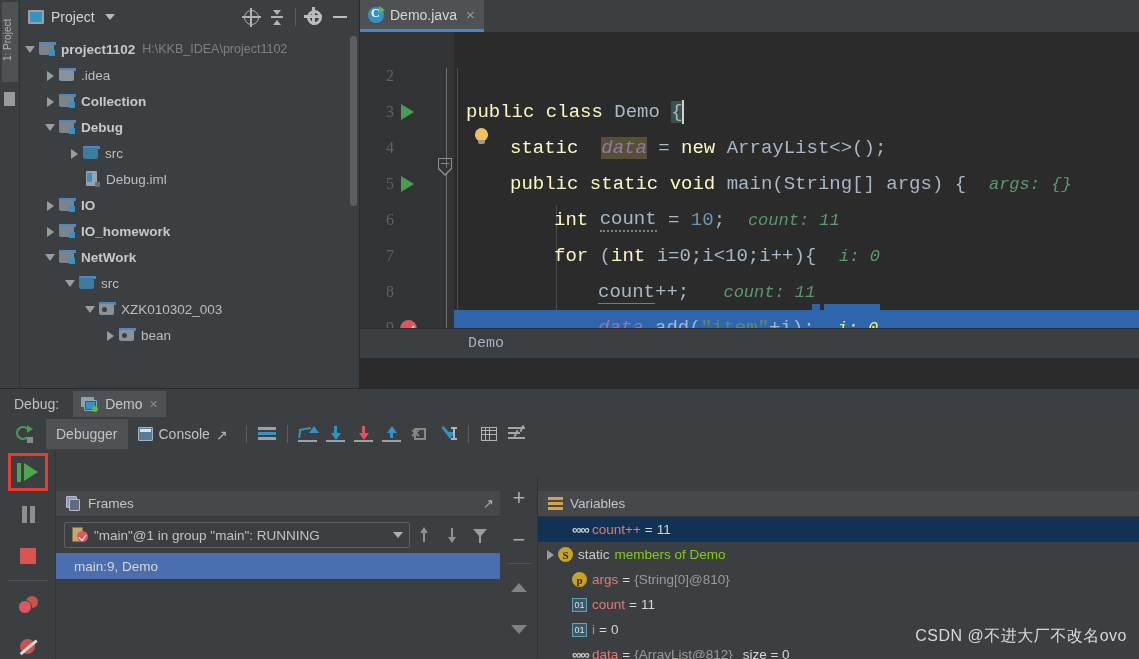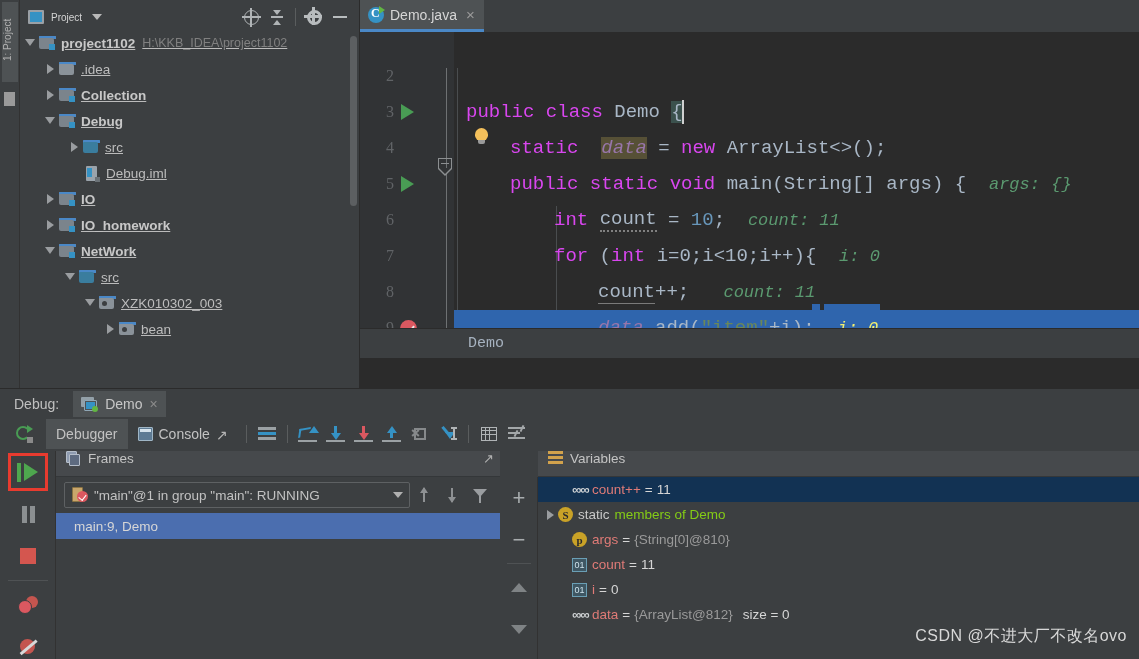--- a/index.html
+++ b/index.html
@@ -38,21 +38,21 @@
   }
   .project-header {
     height: 34px; display: flex; align-items: center;
     padding: 0 6px 0 8px; background: #3c3f41;
   }
   .proj-title { display: flex; align-items: center; gap: 7px; }
   .proj-ico {
     width: 16px; height: 14px; border: 2px solid #9aa0a6; border-radius: 1px;
     background: #3592c4; position: relative;
   }
-  .proj-label { color: #d4d4d4; font-size: 10px; }
+  .proj-label { color: #d4d4d4; font-size: 14px; }
   .caret-dn {
     width: 0; height: 0; border-left: 5px solid transparent;
     border-right: 5px solid transparent; border-top: 6px solid #b9b9b9;
     margin-left: 3px;
   }
   .hdr-icons { margin-left: auto; display: flex; align-items: center; gap: 0; }
   .hdr-btn {
     width: 26px; height: 26px; display: flex; align-items: center;
     justify-content: center; cursor: pointer;
   }
@@ -88,22 +88,22 @@
   .ico-gear::before, .ico-gear::after {
     content: ""; position: absolute; background: #b8bcbe;
   }
   .ico-gear::before { left: 2.4px; top: -5.4px; width: 3.4px; height: 18px; }
   .ico-gear::after { top: 2.4px; left: -5.4px; height: 3.4px; width: 18px; }
   .ico-minus { width: 14px; height: 2px; background: #b8bcbe; }
 
   
   .tree { padding-top: 2px; position: relative; height: 354px; overflow: hidden; }
   .tree-row {
-    height: 26px; display: flex; cursor: pointer;
-    white-space: nowrap; font-size: 13.5px; text-decoration: underline;
+    height: 26px; display: flex; align-items: center; cursor: pointer;
+    white-space: nowrap; font-size: 13.5px;
   }
   .tw { width: 13px; height: 13px; position: relative; flex: none; margin-right: 2px; }
   .tw.r::after {
     content: ""; position: absolute; left: 3px; top: 2px; width: 0; height: 0;
     border-top: 5px solid transparent; border-bottom: 5px solid transparent;
     border-left: 7px solid #9a9da0;
   }
   .tw.d::after {
     content: ""; position: absolute; left: 1px; top: 3px; width: 0; height: 0;
     border-left: 5.5px solid transparent; border-right: 5.5px solid transparent;
@@ -263,21 +263,21 @@
   }
   .cline.hl { background: #2f65ad; }
   .hlbar1 {
     position: absolute; left: 358px; top: 272px; width: 8px; height: 36px;
     background: #2f65ad;
   }
   .hlbar2 {
     position: absolute; left: 370px; top: 272px; width: 56px; height: 36px;
     background: #2f65ad;
   }
-  .kw { color: #d946ef; }
+  .kw { color: #fef9c3; }
   .pln { color: #a9b7c6; }
   .cls { color: #a9b7c6; }
   .num { color: #6897bb; }
   .str { color: #6a8759; }
   .fld { color: #9876aa; font-style: italic; }
   .mth { color: #a9b7c6; font-style: italic; }
   .hint { color: #5b9a70; font-style: italic; font-size: 17px; }
   .hint-y { color: #f2ef6f; font-style: italic; font-size: 17px; }
   .fldhl { background: #565036; color: #9876aa; font-style: italic; }
   .brhl { background: #3b514d; }
@@ -478,22 +478,22 @@
     position: absolute; left: -1px; top: 8px; width: 21px; height: 2.6px;
     background: #d8d8d8; transform: rotate(-40deg);
   }
 
   
   .frames-panel {
     position: absolute; left: 56px; top: 62px; width: 444px; bottom: 0;
     background: #3c3f41;
   }
   .panel-head {
-    height: 26px; background: #46494c; display: flex; align-items: flex-start;
-    padding: 0 6px 0 10px; border-bottom: 1px solid #343739;
+    height: 26px; background: #46494c; display: flex; align-items: center;
+    padding: 0 6px 0 10px; border-bottom: 1px solid #343739; margin-top: 40px;
   }
   .frames-ic { width: 15px; height: 15px; position: relative; flex: none; margin-right: 7px; }
   .frames-ic .s1 {
     position: absolute; left: 0px; top: 0px; width: 11px; height: 12px;
     background: #8e9bb0; border: 1px solid #b4bdc9; border-radius: 1px;
   }
   .frames-ic .s2 {
     position: absolute; left: 3px; top: 3px; width: 11px; height: 12px;
     background: #5e6b80; border: 1px solid #b4bdc9; border-radius: 1px;
   }

